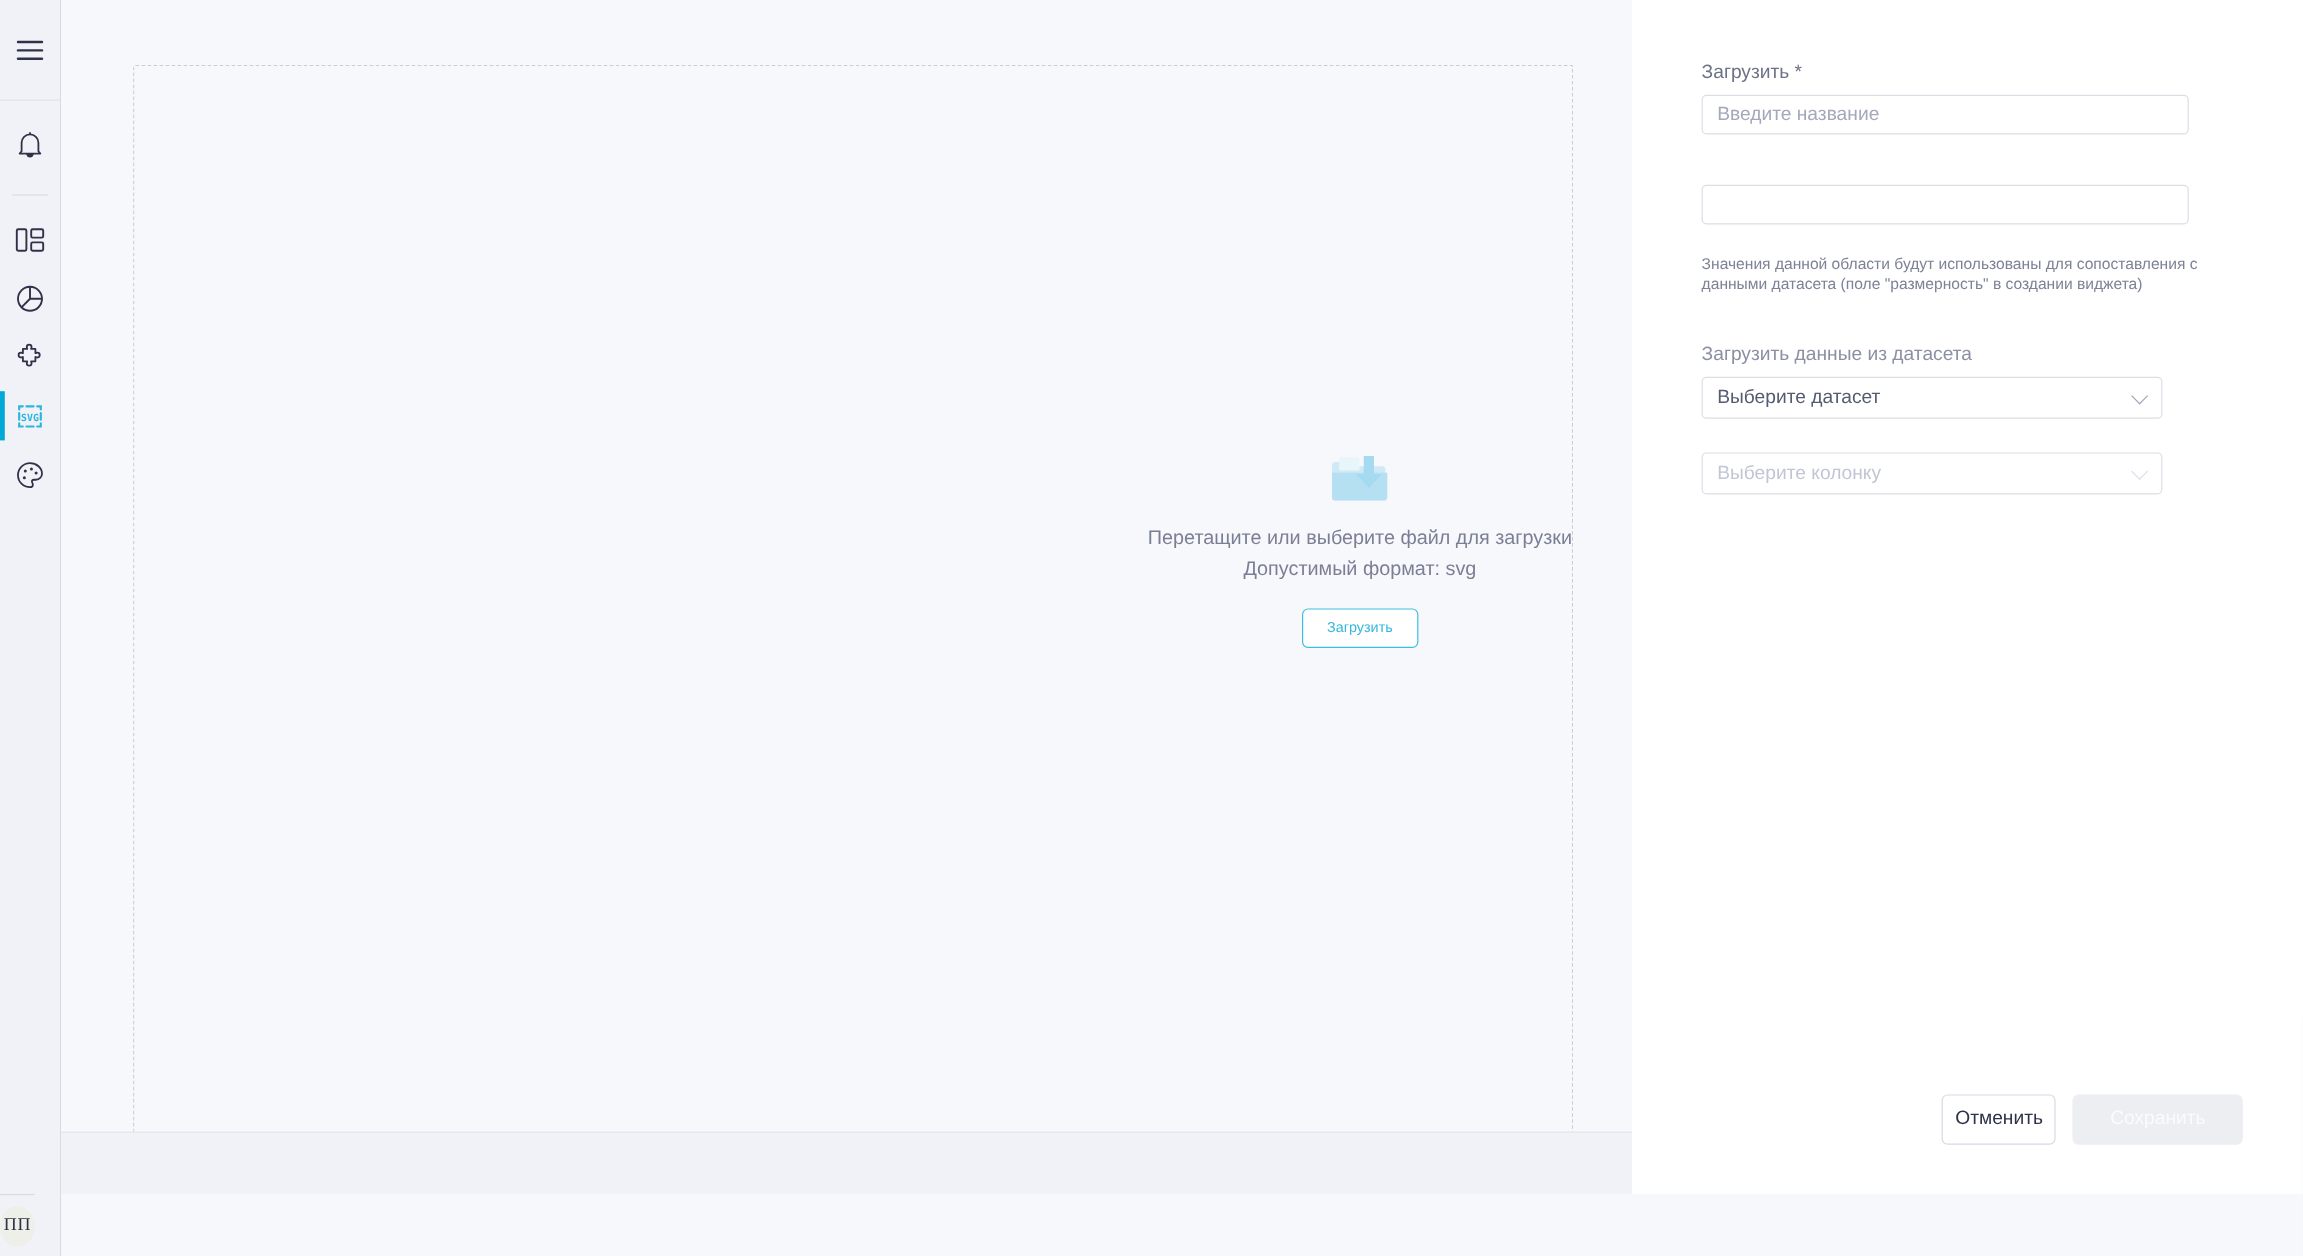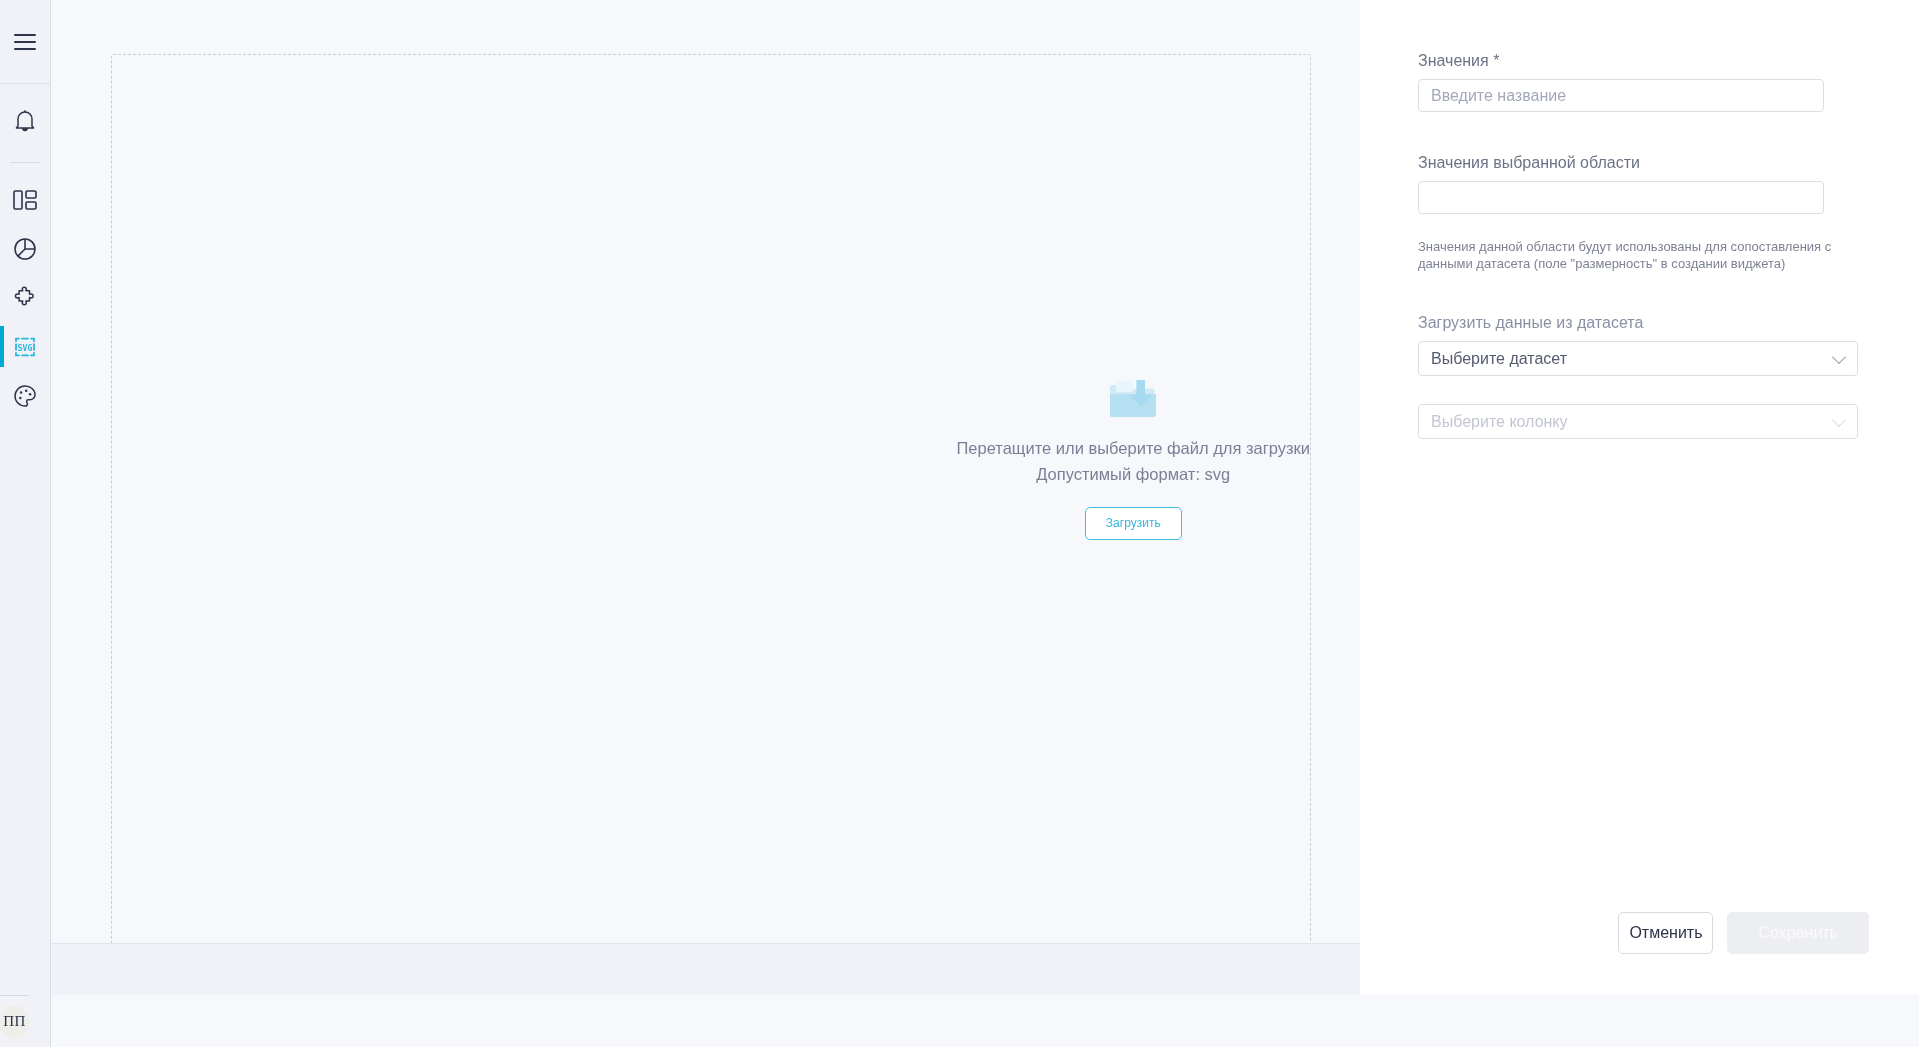--- a/index.html
+++ b/index.html
@@ -137,21 +137,21 @@
   .f-input::placeholder { color: #a3a8bb; }
   .f-hint {
     width: 443px;
     margin-top: 24px;
     font-size: 13px;
     line-height: 17px;
     color: #7d8296;
   }
   .f-select {
     position: relative;
-    width: 440px; height: 35px;
+    width: 384px; height: 35px;
     border: 1px solid #dcdee6;
     border-radius: 4px;
     background: #fff;
     display: flex; align-items: center;
     padding: 0 12px;
     font-size: 16px;
     color: #555b70;
     cursor: pointer;
   }
   .f-select.disabled { color: #c2c6d4; cursor: default; }
@@ -315,28 +315,27 @@
           <div class="dz-btn">Загрузить</div>
         </div>
       </div>
 
       <div class="main-footer"></div>
     </div>
 
     <section class="panel">
 
       <div class="field">
-        <label class="f-label">Значения *</label>
+        <label class="f-label">Загрузить *</label>
         <input class="f-input" type="text" placeholder="Введите название" style="">
       </div>
 
       <div class="gap-sm"></div>
 
       <div class="field">
-        <label class="f-label">Значения выбранной области</label>
         <input class="f-input" type="text" placeholder="" style="">
         <div class="f-hint">Значения данной области будут использованы для сопоставления с данными датасета (поле "размерность" в создании виджета)</div>
       </div>
 
       <div class="gap-sm"></div>
 
       <div class="field">
         <label class="f-label dim">Загрузить данные из датасета</label>
         <div class="f-select">
           <span>Выберите датасет</span>

